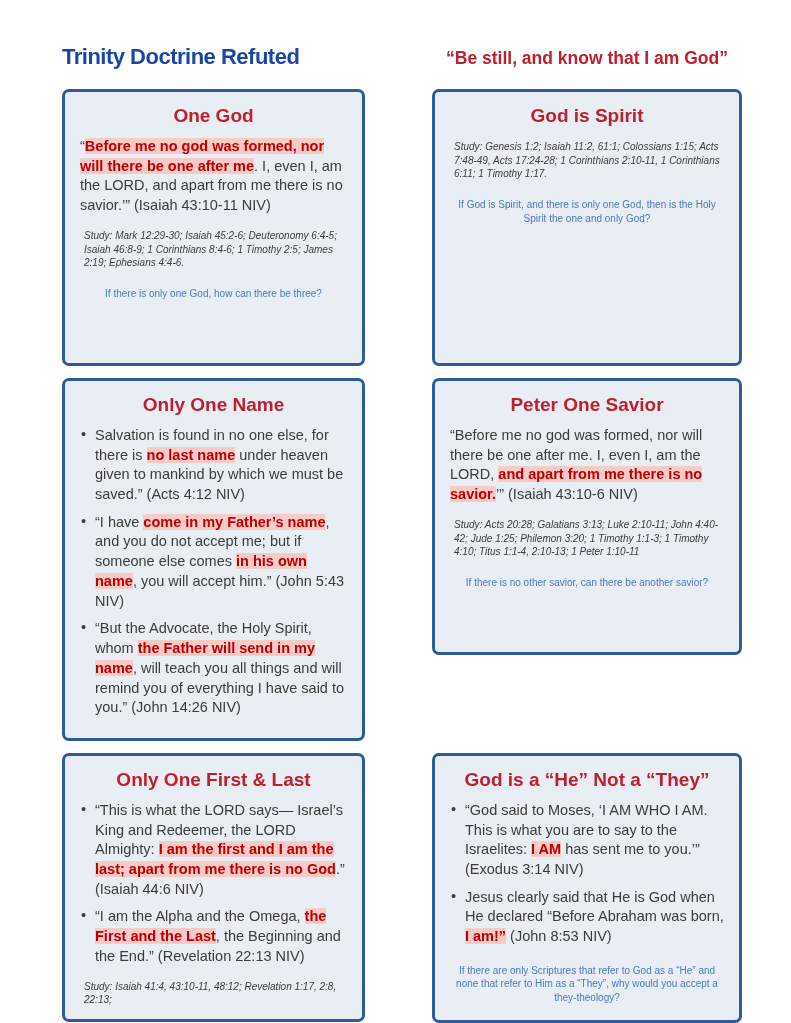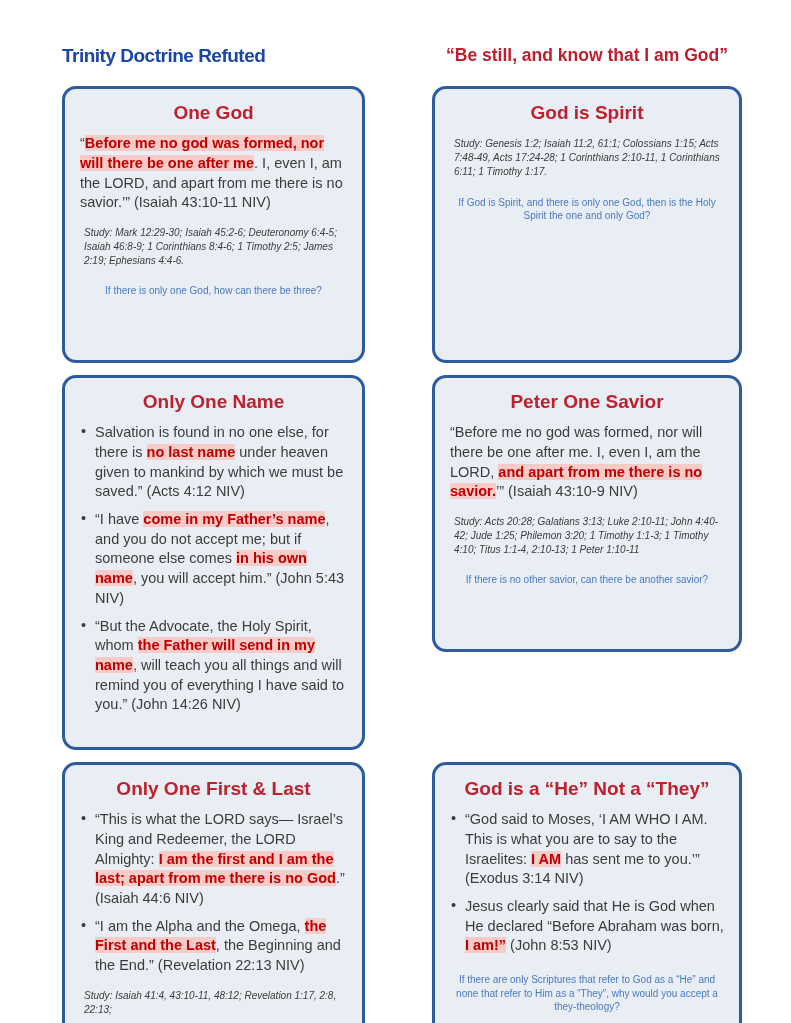--- a/index.html
+++ b/index.html
@@ -19,21 +19,21 @@
   .page{width:791px;height:1023px;background:#ffffff;overflow:hidden;}
   .header{
     display:grid;
     grid-template-columns:303px 310px;
     column-gap:67px;
     padding:46px 49px 0 62px;
     align-items:end;
   }
   .page-title{
     color:var(--title-blue);
-    font-size:19px;
+    font-size:22px;
     font-weight:bold;
     letter-spacing:-0.5px;
     line-height:1;
     white-space:nowrap;
   }
   .page-subtitle{
     color:var(--subtitle-red);
     font-size:17.5px;
     font-weight:bold;
     text-align:center;
@@ -44,22 +44,22 @@
     display:grid;
     grid-template-columns:303px 310px;
     column-gap:67px;
     row-gap:12px;
     padding:21px 49px 0 62px;
     align-items:start;
   }
   .card{
     background:var(--card-bg);
     border:3px solid var(--card-border);
-    border-radius:14px;
-    padding:10px 13px 24px;
+    border-radius:7px;
+    padding:10px 13px 12px;
     color:var(--body-text);
     font-size:14.5px;
     line-height:1.36;
   }
   .card.row1,.card.row2{min-height:277px;}
   .card.row3{min-height:268px;}
   .card-title{
     color:var(--card-title-red);
     font-size:19px;
     font-weight:bold;
@@ -121,21 +121,21 @@
         <div class="block question">If God is Spirit, and there is only one God, then is the Holy Spirit the one and only God?</div>
       </section>
       <section class="card row2">
         <h2 class="card-title">Only One Name</h2>
         <div class="block bullet"><span class="seg-normal">Salvation is found in no one else, for there is </span><span class="seg-highlight">no last name</span><span class="seg-normal"> under heaven given to mankind by which we must be saved.” (Acts 4:12 NIV)</span></div>
         <div class="block bullet"><span class="seg-normal">“I have </span><span class="seg-highlight">come in my Father’s name</span><span class="seg-normal">, and you do not accept me; but if someone else comes </span><span class="seg-highlight">in his own name</span><span class="seg-normal">, you will accept him.” (John 5:43 NIV)</span></div>
         <div class="block bullet"><span class="seg-normal">“But the Advocate, the Holy Spirit, whom </span><span class="seg-highlight">the Father will send in my name</span><span class="seg-normal">, will teach you all things and will remind you of everything I have said to you.” (John 14:26 NIV)</span></div>
       </section>
       <section class="card row2">
         <h2 class="card-title">Peter One Savior</h2>
-        <div class="block quote"><span class="seg-normal">“Before me no god was formed, nor will there be one after me. I, even I, am the LORD, </span><span class="seg-highlight">and apart from me there is no savior.</span><span class="seg-normal">’” (Isaiah 43:10-9 NIV)</span></div>
+        <div class="block quote"><span class="seg-normal">“Before me no god was formed, nor will there be one after me. I, even I, am the LORD, </span><span class="seg-highlight">and apart from me there is no savior.</span><span class="seg-normal">’” (Isaiah 43:10-6 NIV)</span></div>
         <div class="block study">Study: Acts 20:28; Galatians 3:13; Luke 2:10-11; John 4:40-42; Jude 1:25; Philemon 3:20; 1 Timothy 1:1-3; 1 Timothy 4:10; Titus 1:1-4, 2:10-13; 1 Peter 1:10-11</div>
         <div class="block question">If there is no other savior, can there be another savior?</div>
       </section>
       <section class="card row3">
         <h2 class="card-title">Only One First &amp; Last</h2>
         <div class="block bullet"><span class="seg-normal">“This is what the LORD says— Israel’s King and Redeemer, the LORD Almighty: </span><span class="seg-highlight">I am the first and I am the last; apart from me there is no God</span><span class="seg-normal">.”</span><br><span class="seg-normal">(Isaiah 44:6 NIV)</span></div>
         <div class="block bullet"><span class="seg-normal">“I am the Alpha and the Omega, </span><span class="seg-highlight">the First and the Last</span><span class="seg-normal">, the Beginning and the End.” (Revelation 22:13 NIV)</span></div>
         <div class="block study">Study: Isaiah 41:4, 43:10-11, 48:12; Revelation 1:17, 2:8, 22:13;</div>
       </section>
       <section class="card row3">

